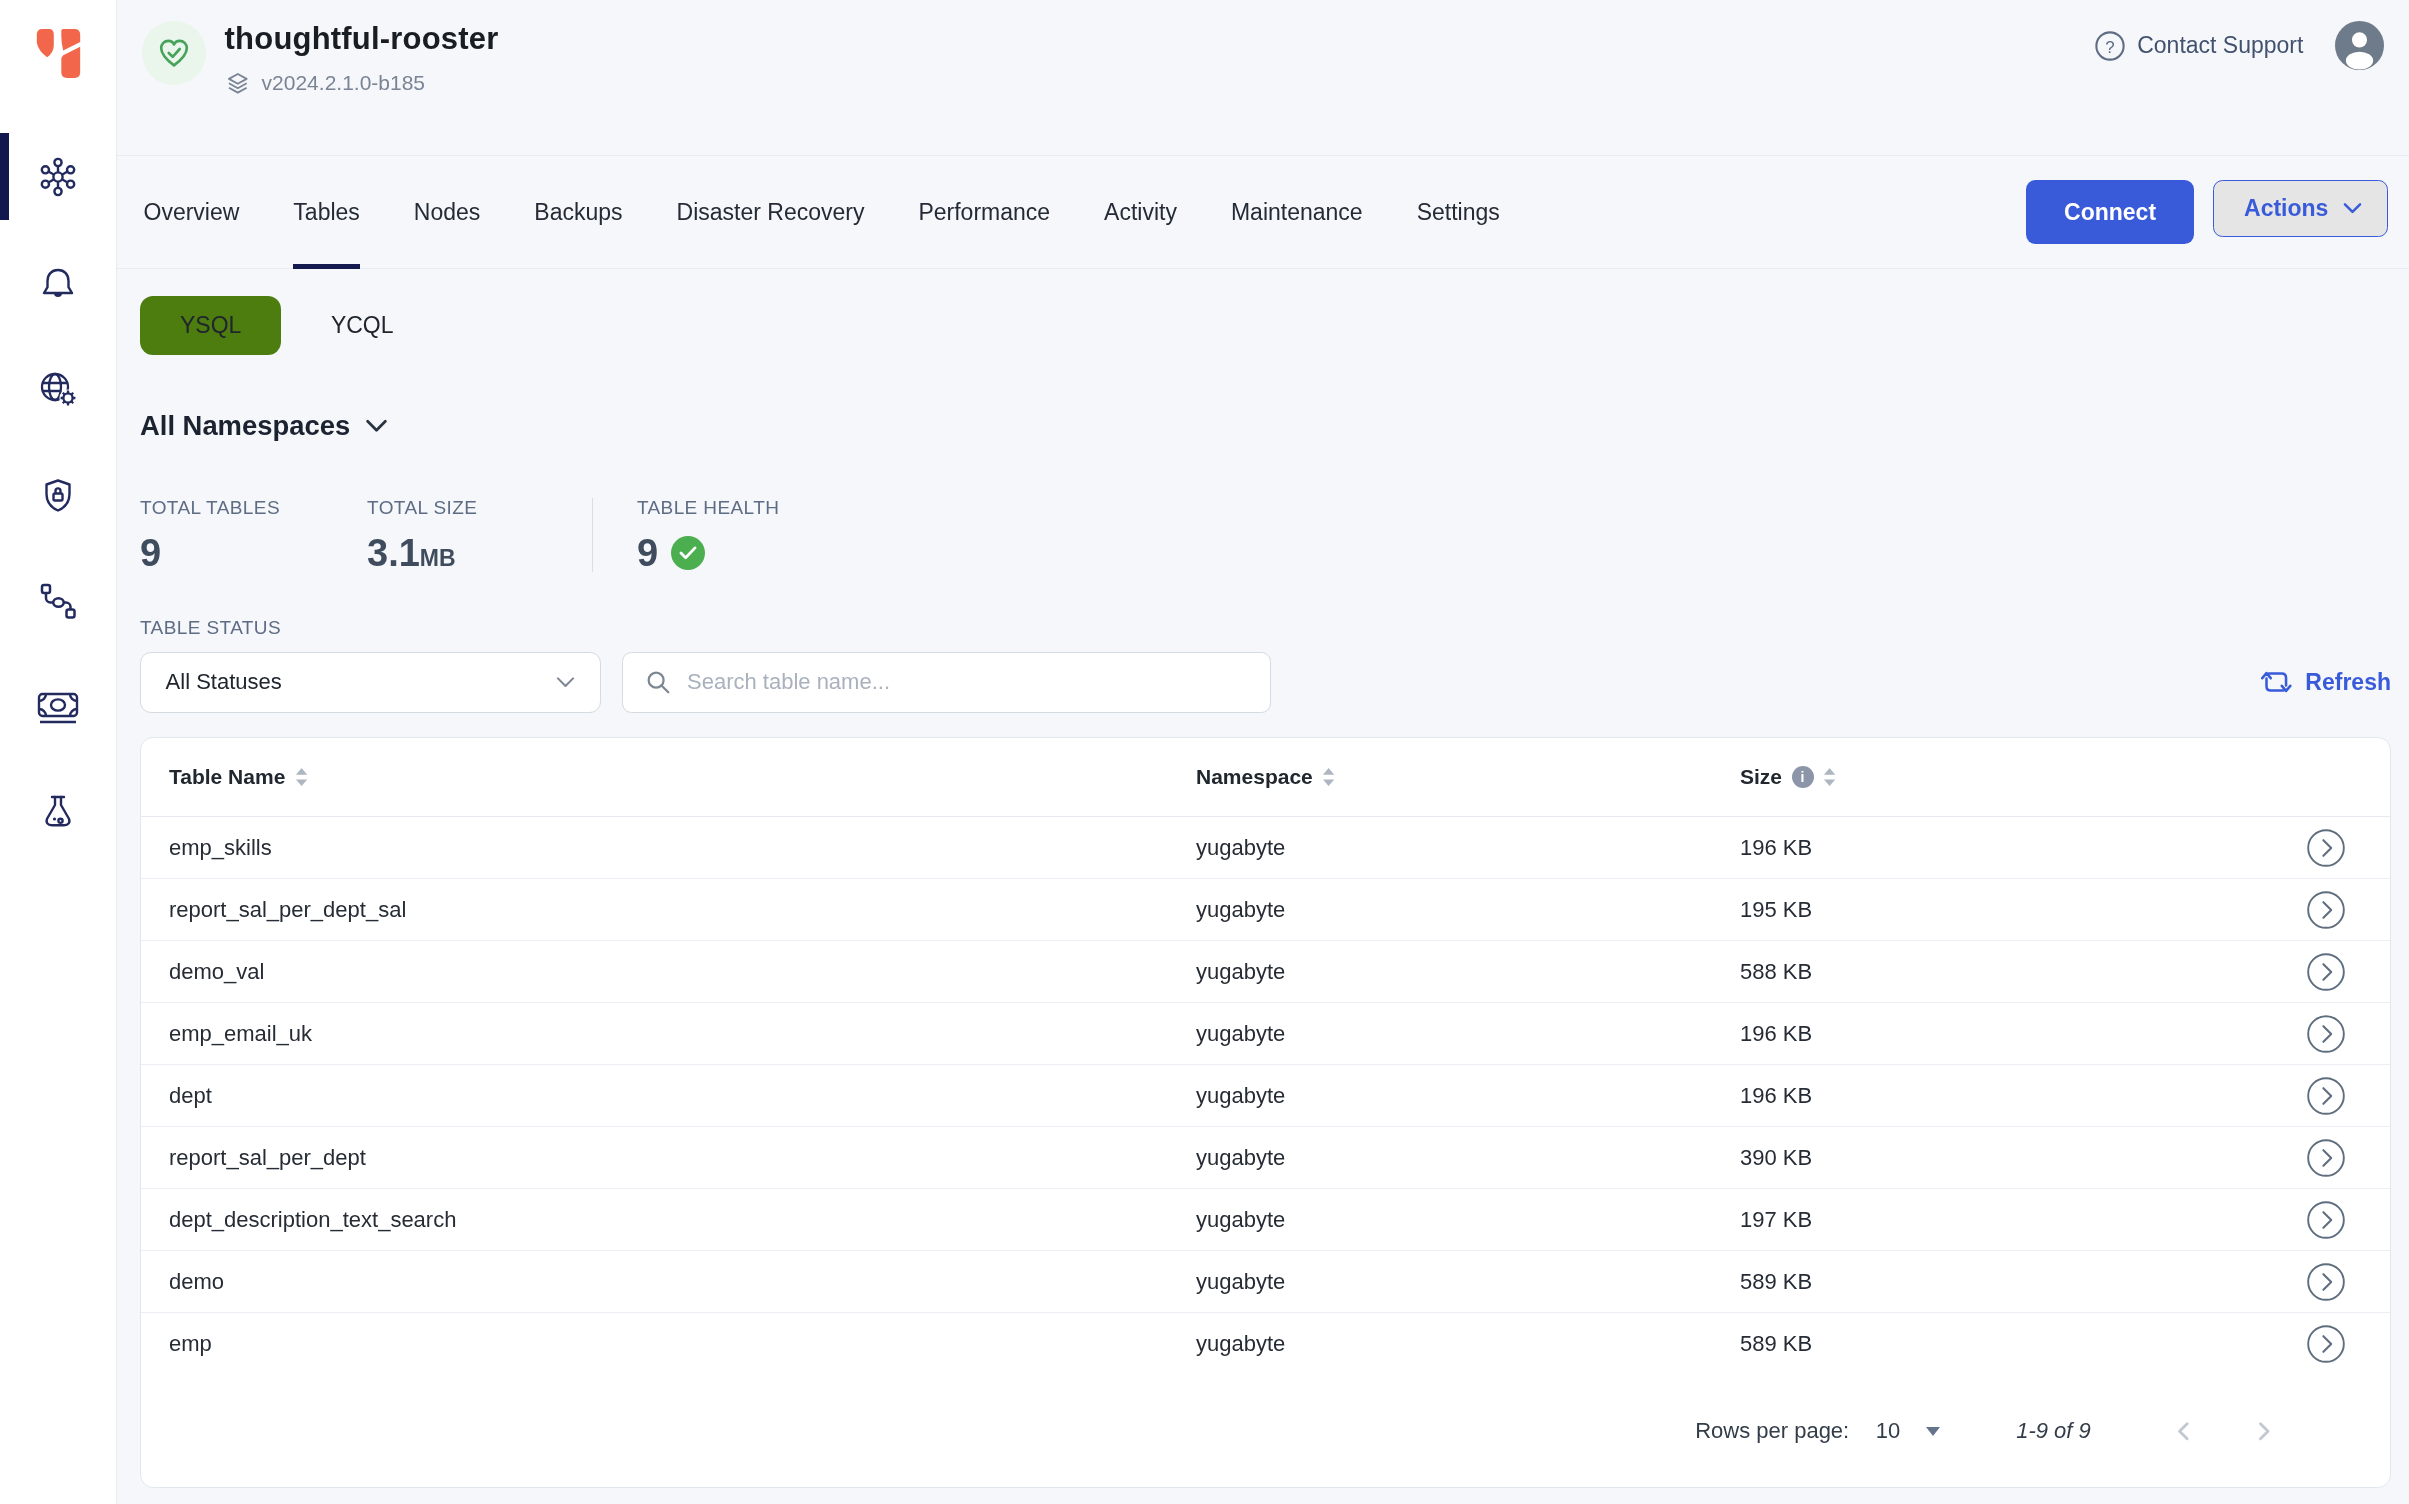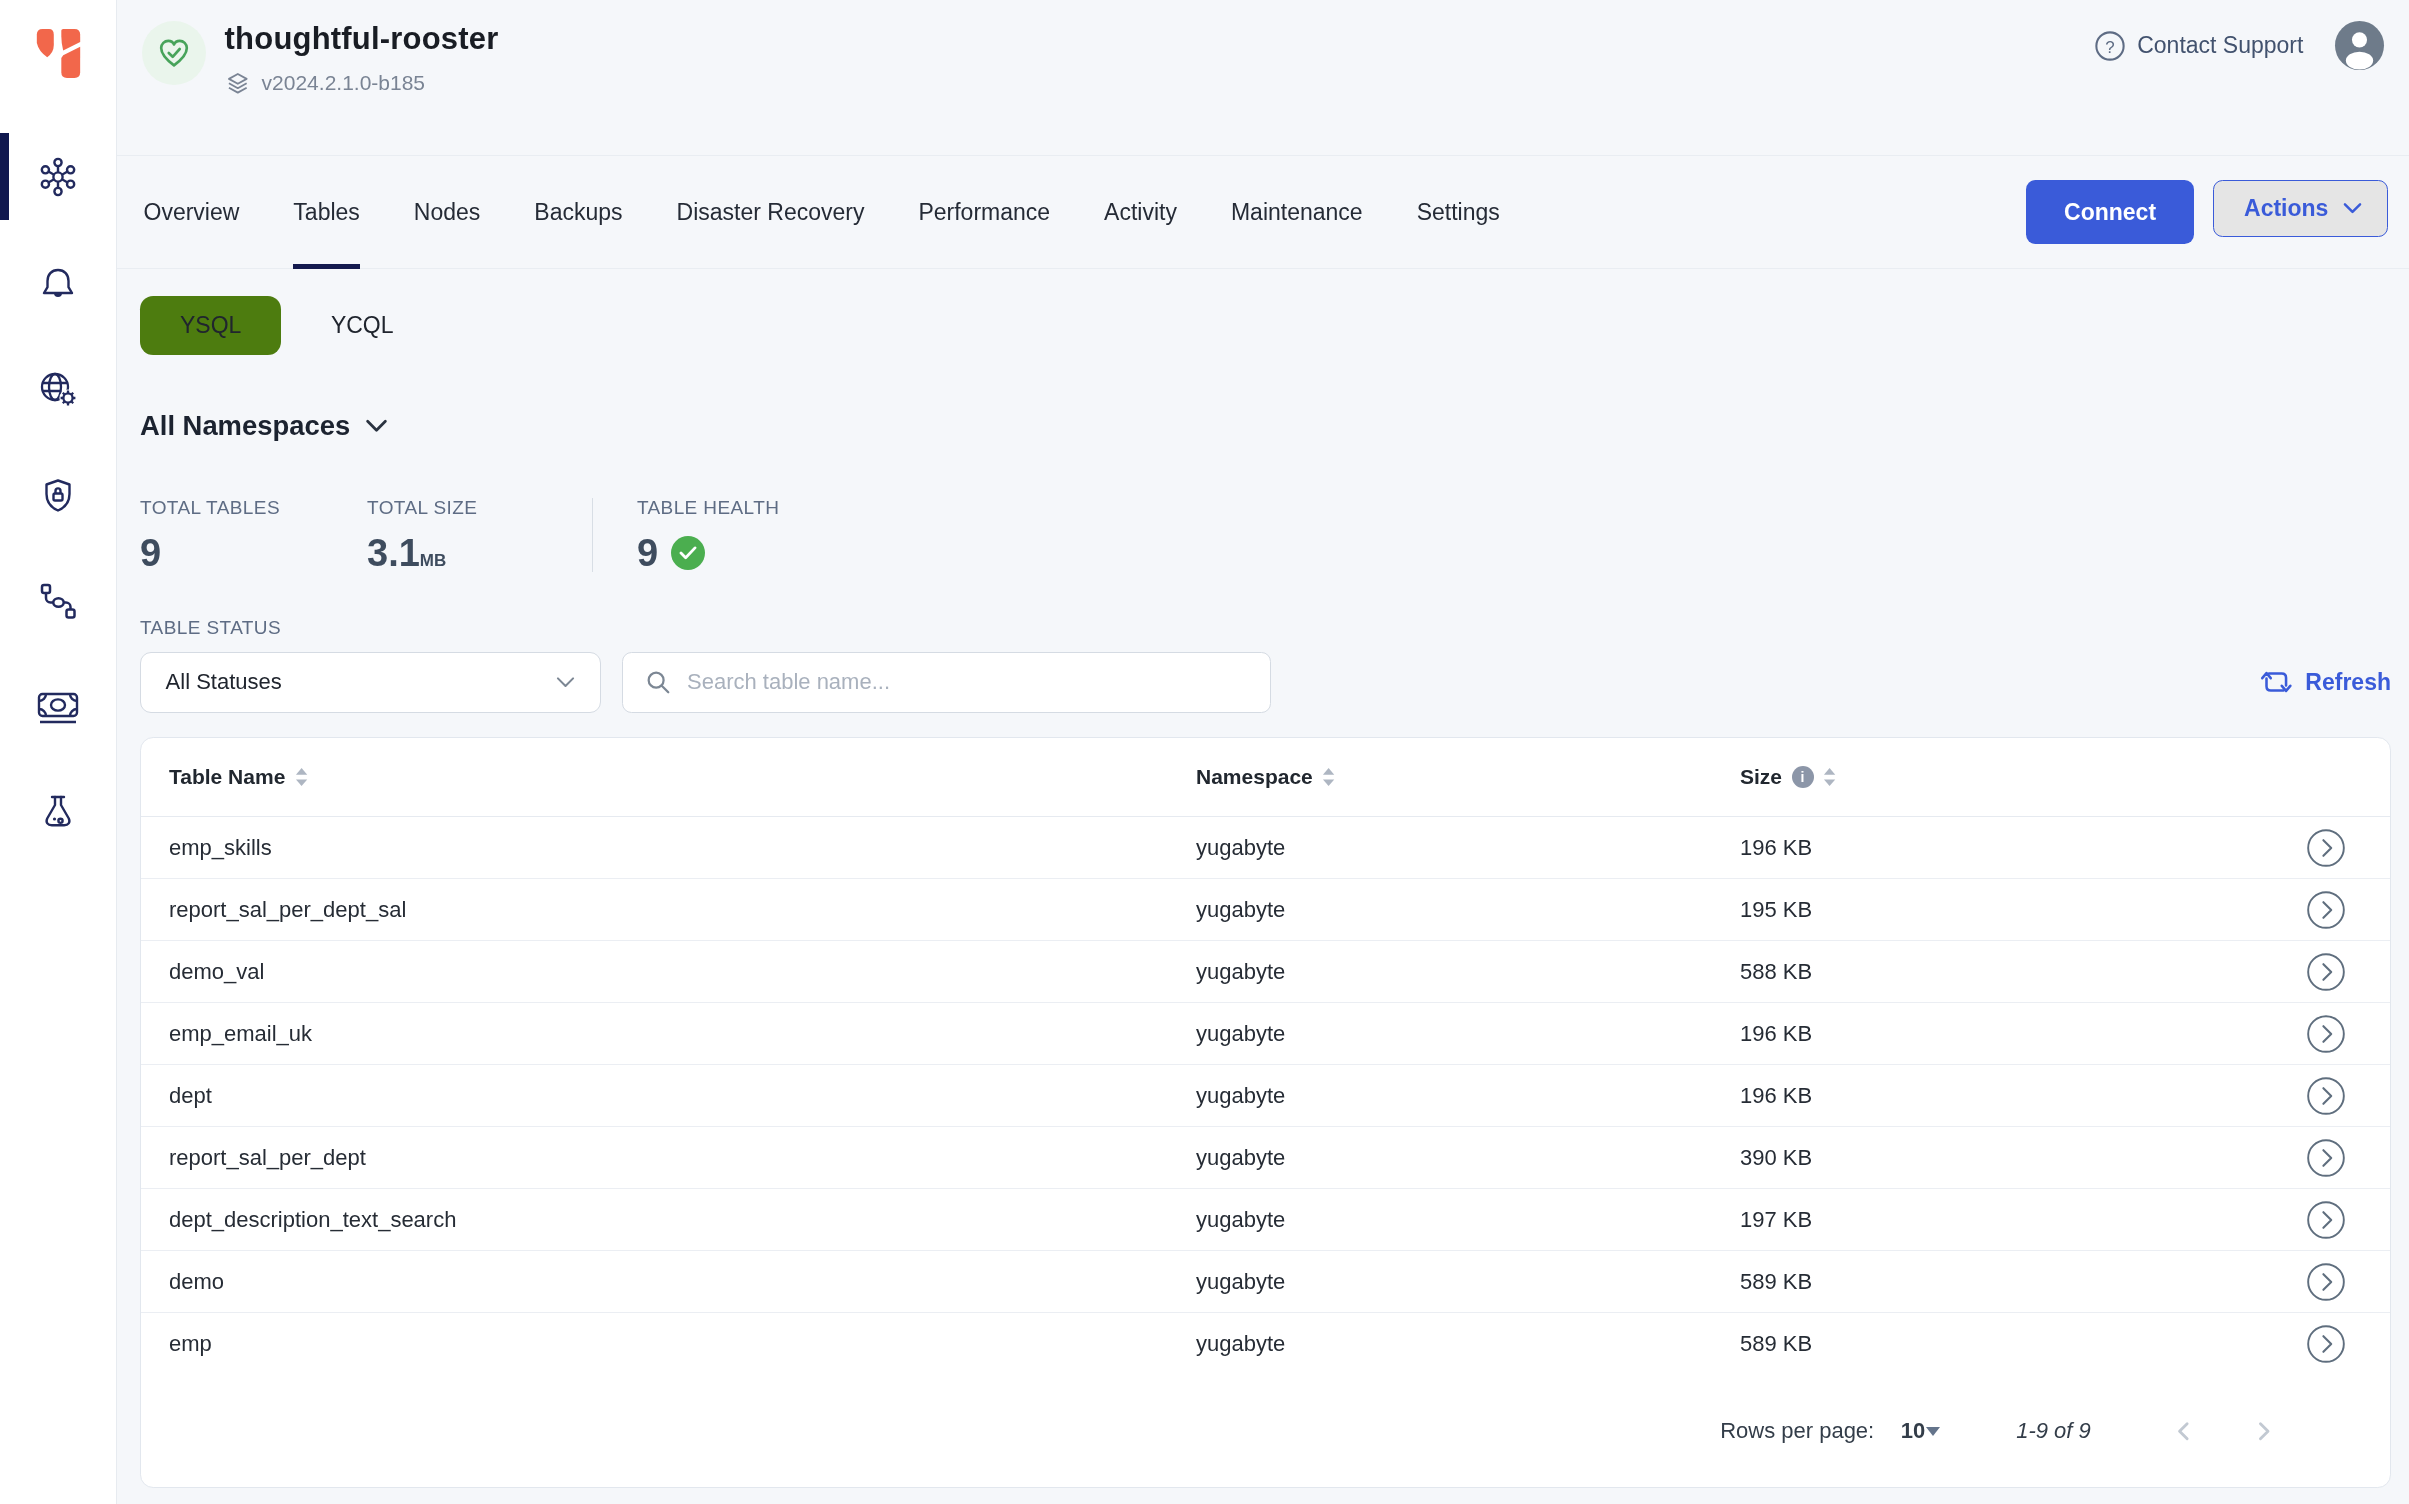--- a/index.html
+++ b/index.html
@@ -47,21 +47,21 @@
   .pill { height:59px; padding:0 40px; border:none; border-radius:13.2px; background:transparent; font-size:23px; color:#20252E; font-family:inherit; cursor:pointer; }
   .pill.selected { background:#4d7c0f; }
 
   .namespace-row { margin-top:55px; display:flex; align-items:center; gap:15px; cursor:pointer; }
   .namespace-row .ns-label { font-size:27.4px; font-weight:700; color:#1C2330; }
 
   .stats-row { margin-top:55px; display:flex; align-items:stretch; }
   .stat { display:flex; flex-direction:column; gap:15px; }
   .stat-label { font-size:19px; color:#5E6C84; letter-spacing:0.4px; }
   .stat-value { font-size:38px; font-weight:700; color:#3E4C5E; line-height:1; }
-  .stat-unit { font-size:17px; font-weight:700; }
+  .stat-unit { font-size:23px; font-weight:700; }
   .stat.tables { width:227px; }
   .stat.size { width:225px; }
   .stat-divider { width:0.9px; background:#D8DEE5; margin:1.9px 44px 0 0; }
   .health-value { display:flex; align-items:center; gap:13.2px; }
   .check-circle { width:34px; height:34px; border-radius:50%; background:var(--green); display:flex; align-items:center; justify-content:center; }
 
   .status-label { margin-top:45px; font-size:19px; color:#5E6C84; letter-spacing:0.4px; }
   .filter-row { margin-top:13.2px; display:flex; align-items:center; }
   .select-box { width:461px; height:61px; background:#fff; border:1.4px solid #D5DBE3; border-radius:11px; display:flex; align-items:center; justify-content:space-between; padding:0 24.6px; font-size:22px; color:#20252E; cursor:pointer; }
   .search-box { width:649px; height:61px; background:#fff; border:1.4px solid #D5DBE3; border-radius:9.5px; display:flex; align-items:center; gap:15px; padding:16px 21px; margin-left:21px; }
@@ -79,21 +79,21 @@
   .info-dot { width:22px; height:22px; border-radius:50%; background:#8C96A8; color:#fff; font-size:14px; font-weight:700; display:flex; align-items:center; justify-content:center; cursor:pointer; }
   .tbody { }
   .trow { height:62px; border-bottom:0.9px solid #EBEEF3; cursor:pointer; }
   .trow:last-child { border-bottom:none; }
   .cell { font-size:22px; color:#262C35; }
   .cell.chev { display:flex; justify-content:flex-end; padding-right:44px; }
   .row-chev { width:40px; height:40px; background:none; border:none; padding:0; cursor:pointer; color:#5F6E7E; }
 
   .pagination { flex:1; display:flex; align-items:center; justify-content:flex-end; padding-right:114px; font-size:22px; color:#333D49; }
   .rpp-label { color:#333D49; }
-  .rpp-value { display:flex; align-items:center; gap:1px; margin-left:26.5px; cursor:pointer;font-weight:bold; }
+  .rpp-value { display:flex; align-items:center; gap:26px; margin-left:26.5px; cursor:pointer; }
   .tri-down { width:0; height:0; border-left:7.6px solid transparent; border-right:7.6px solid transparent; border-top:9.5px solid #64748B; }
   .range { margin-left:76px;font-style:italic; }
   .pager-btn { background:none; border:none; padding:0; cursor:default; color:#C2C9D2; }
   .pager-prev { margin-left:81px; }
   .pager-next { margin-left:55px; }
 </style>
 </head>
 <body style="--accent: #3A5BD9; --brand: #F2674B; --green: #4BAE4F; --navy: #222A5E;">
 
 <nav class="siderail">

